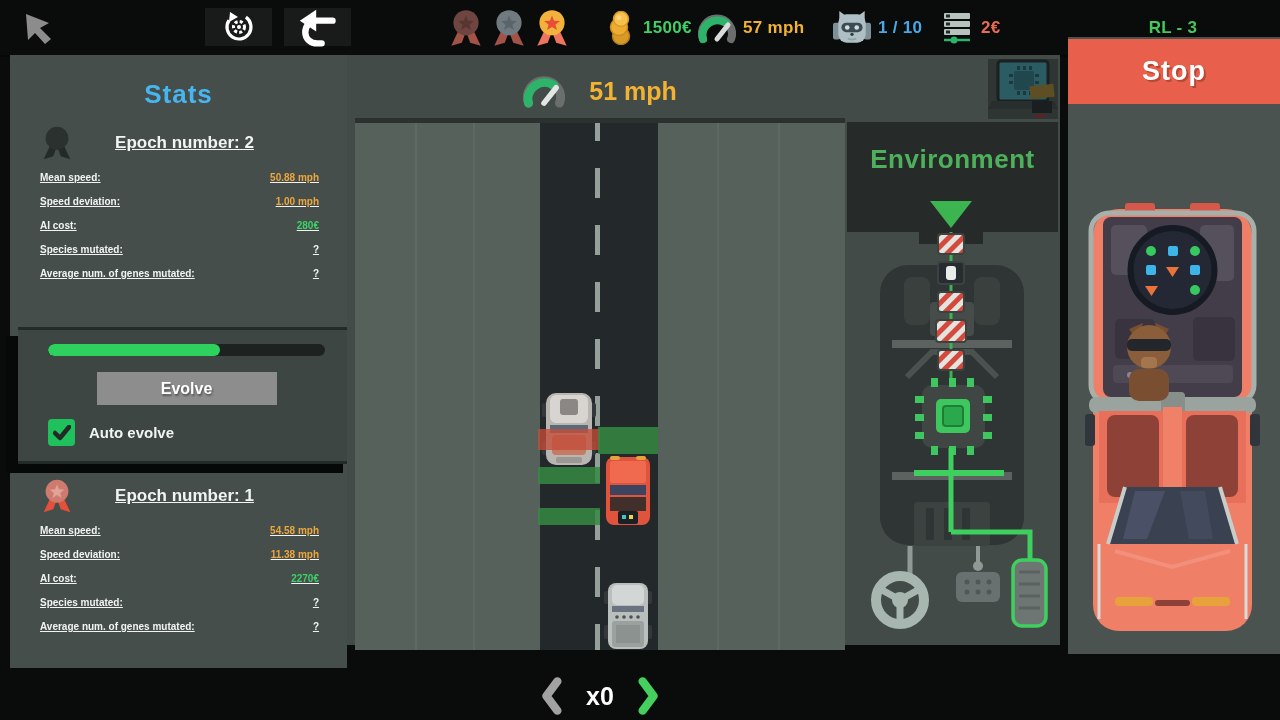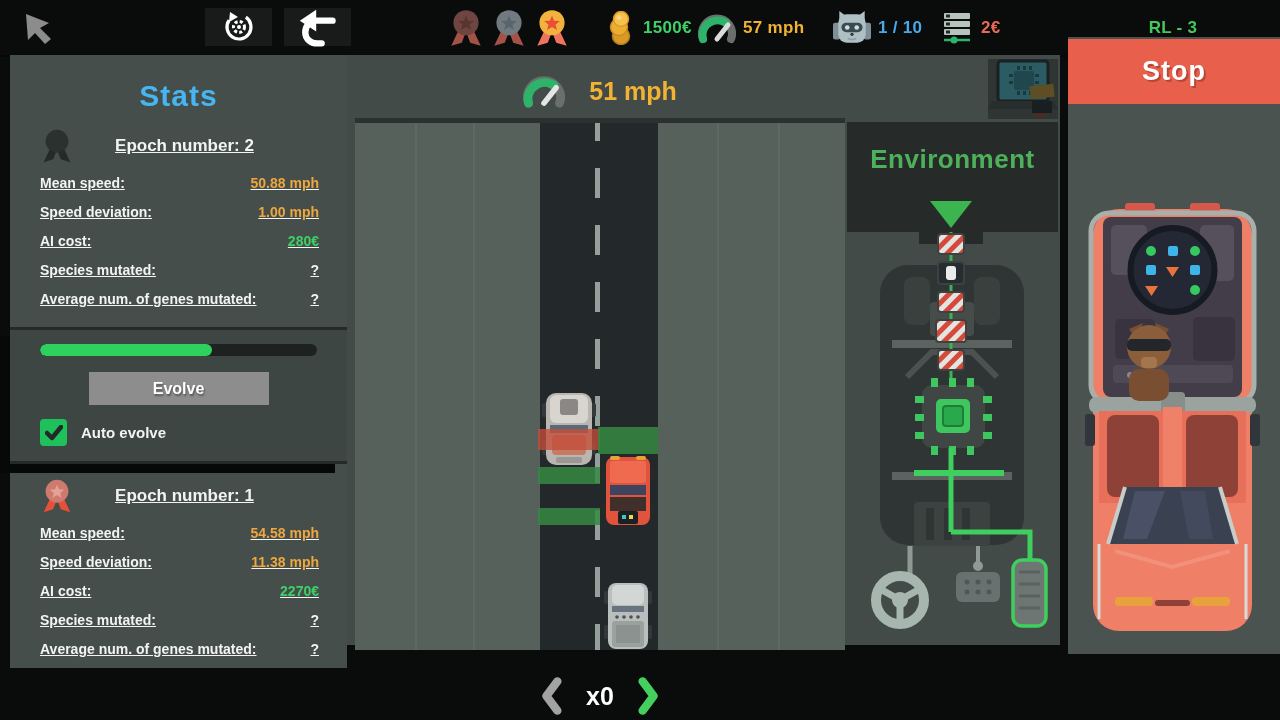--- a/index.html
+++ b/index.html
@@ -17,29 +17,29 @@
   
   .top-bar{left:0;top:0;width:1280px;height:55px;background:#0a0c0b;border-bottom:2px solid #060807;}
   .tb-group{position:absolute;top:0;height:55px;display:flex;align-items:center;gap:7px;}
   .tb-btn{position:absolute;top:8px;width:67px;height:38px;background:#181b1a;display:flex;align-items:center;justify-content:center;cursor:pointer;}
   .tb-text{font-size:17px;letter-spacing:.3px;}
   .c-coins{color:var(--value-green);} .c-speed{color:var(--hud-yellow);}
   .c-round{color:var(--round-blue);} .c-cost{color:var(--cost-red);} .c-level{color:var(--level-green);}
 
   
   .stats-panel{left:10px;top:55px;width:337px;height:613px;background:var(--panel-bg);}
-  .stats-title{text-align:center;padding-top:24px;font-size:30px;letter-spacing:1px;color:var(--stats-blue);}
+  .stats-title{text-align:center;padding-top:24px;font-size:26px;letter-spacing:1px;color:var(--stats-blue);}
   .epoch{padding:0 24px 0 30px;text-decoration:underline;}
   .epoch-head{display:flex;align-items:center;margin:14px 0 10px 0;}
   .epoch-head .ttl{flex:1;text-align:center;font-size:17px;padding-right:28px;}
-  .stat-row{display:flex;justify-content:space-between;align-items:flex-end;font-size:14px;margin-bottom:13px;}
+  .stat-row{display:flex;justify-content:space-between;align-items:flex-end;font-size:10px;margin-bottom:13px;}
   .stat-row .val{text-align:right;padding-right:4px;}
   .v-orange{color:var(--value-orange);} .v-green{color:var(--value-green);} .v-white{color:#f2f4f3;padding-right:18px;}
 
-  .evolve-strip{left:0;top:272px;width:337px;height:131px;background:var(--strip-bg);
+  .evolve-strip{left:8px;top:272px;width:337px;height:131px;background:var(--strip-bg);
       border-top:3px solid #242a28;border-bottom:3px solid #242a28;box-shadow:-12px 9px 0 #070908;}
   .progress{margin:14px 30px 0 30px;height:12px;border-radius:6px;background:#1d2220;overflow:hidden;}
   .progress .fill{height:100%;border-radius:6px;background:#2ed05e;width:60%;}
   .evolve-btn{display:block;margin:16px auto 0;width:180px;height:33px;background:#8d8d8d;border:none;
       color:#fff;font-family:inherit;font-weight:bold;font-size:16px;cursor:pointer;text-shadow:1px 2px 2px rgba(0,0,0,.4);}
   .auto-row{display:flex;align-items:center;margin:14px 0 0 30px;gap:14px;}
   .checkbox{width:27px;height:27px;border-radius:4px;background:#1ec15b;display:flex;align-items:center;justify-content:center;cursor:pointer;}
   .checkbox svg{visibility:hidden;}
   .checkbox.on svg{visibility:visible;}
   .auto-label{font-size:15px;}

